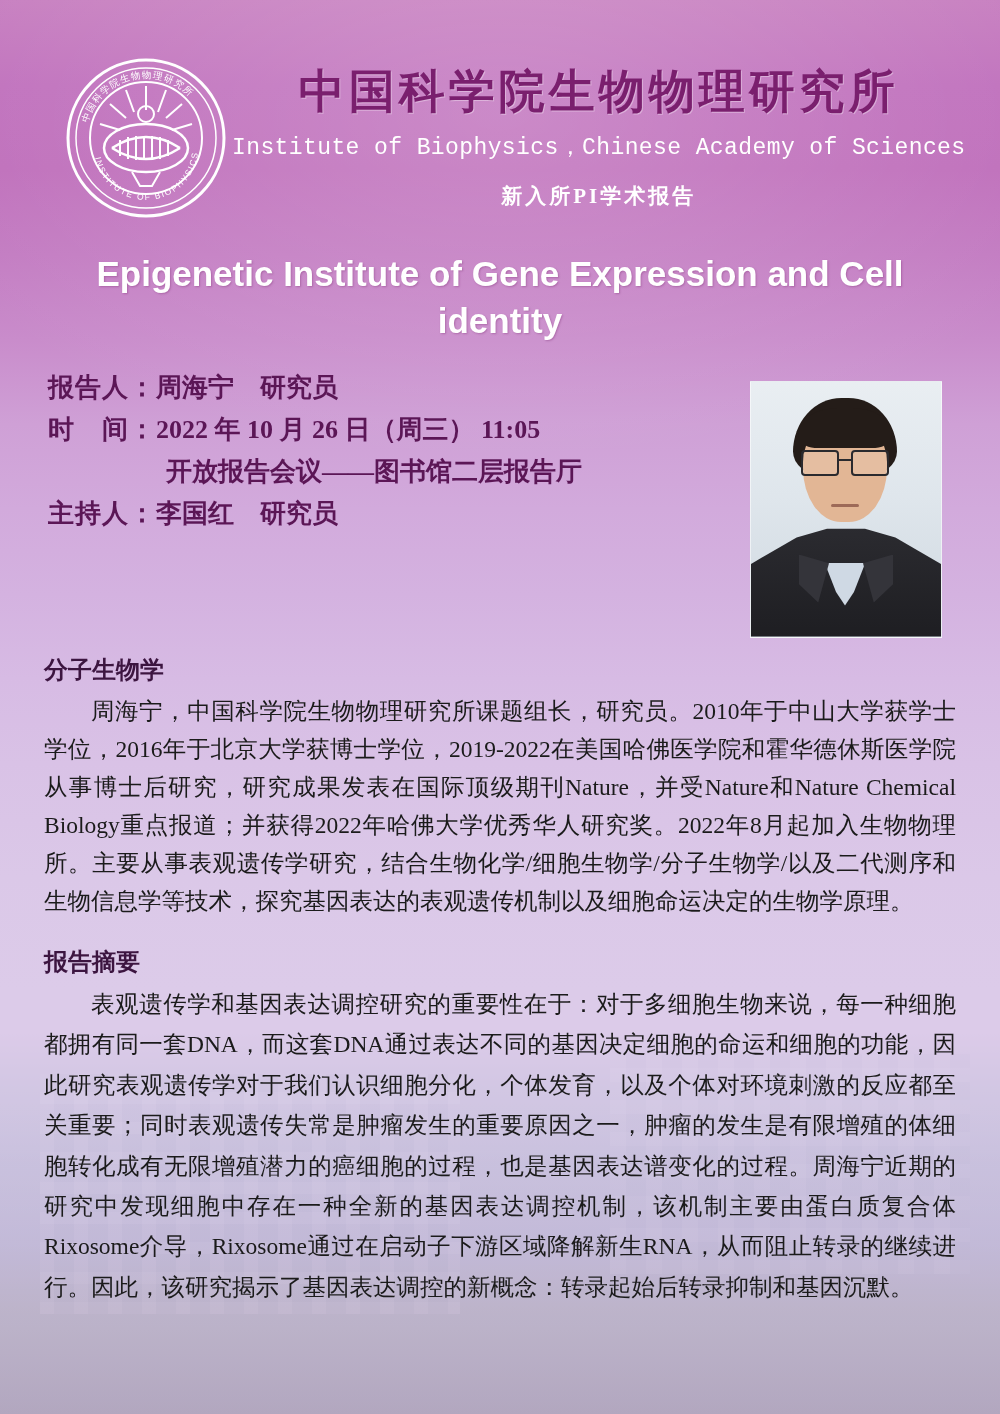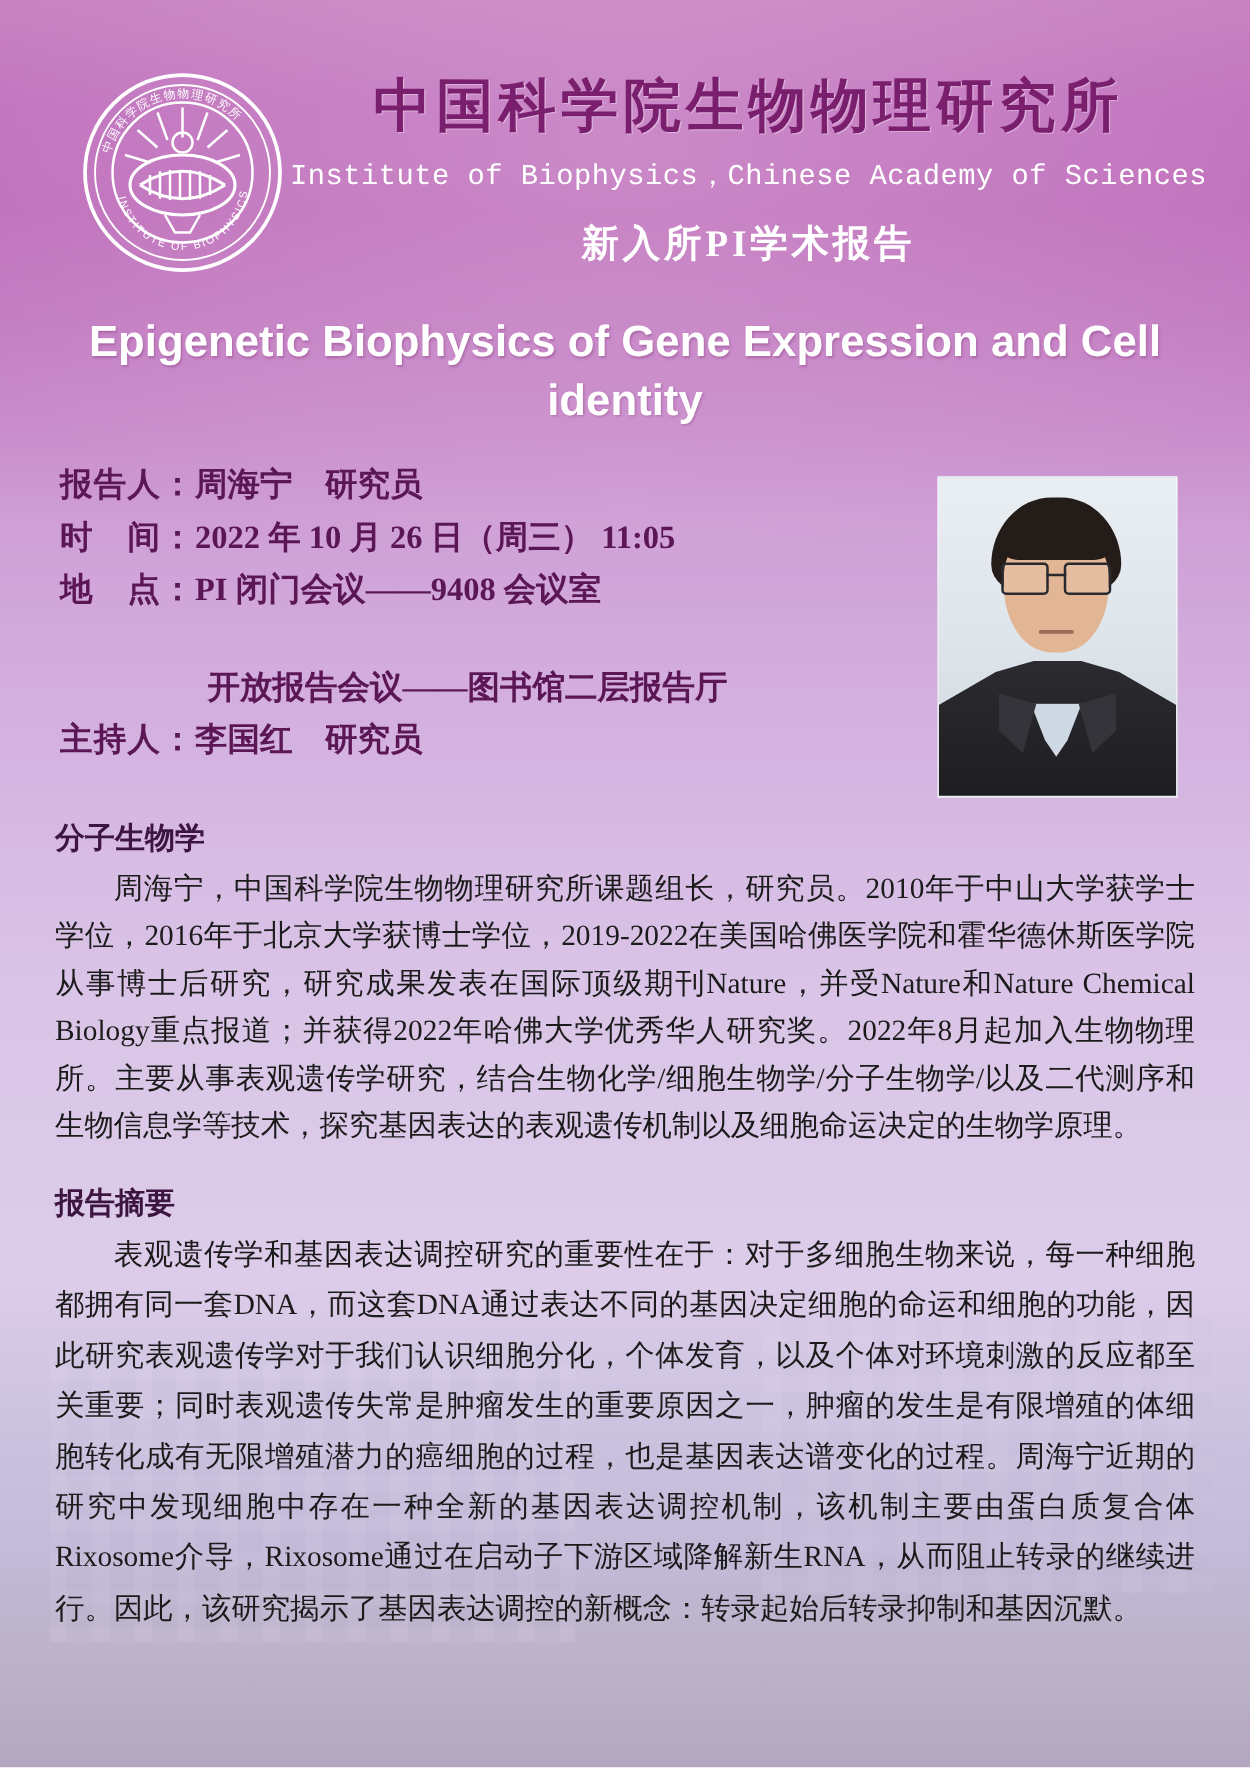--- a/index.html
+++ b/index.html
@@ -114,21 +114,21 @@
     font-family: Liberation Mono, monospace;
     font-size: 23px;
     color: #ffffff;
     letter-spacing: 0.4px;
     margin-top: 8px;
     white-space: nowrap;
   }
   .sub-banner {
     font-family: "Liberation Serif", serif;
     font-weight: bold;
-    font-size: 30px;
+    font-size: 21px;
     color: #ffffff;
     letter-spacing: 3px;
     margin-top: 20px;
   }
 
   
   .talk-title {
     margin: 26px 62px 0 62px;
     text-align: center;
     font-family: "Liberation Sans", sans-serif;
@@ -148,21 +148,21 @@
   }
   .info-lines {
     flex: 1;
     font-family: "Liberation Serif", serif;
     font-weight: bold;
     color: #5b1656;
     font-size: 26px;
     line-height: 1.62;
   }
   .info-lines .row { white-space: nowrap; }
-  .info-lines .indent { padding-left: 118px; margin-top: 36px; }
+  .info-lines .indent { padding-left: 118px; }
   .label { letter-spacing: 1px; }
 
   .portrait {
     width: 190px;
     height: 255px;
     flex: 0 0 190px;
     margin: 14px 18px 0 10px;
     border: 1px solid rgba(255,255,255,0.55);
     overflow: hidden;
     position: relative;
@@ -306,32 +306,29 @@
         </svg>
       </div>
 
       <div class="header-titles">
         <div class="cn-title">中国科学院生物物理研究所</div>
         <div class="en-title">Institute of Biophysics，Chinese Academy of Sciences</div>
         <div class="sub-banner">新入所PI学术报告</div>
       </div>
     </div>
 
-    <div class="talk-title">Epigenetic Biophysics of Gene Expression and Cell identity</div>
+    <div class="talk-title">Epigenetic Institute of Gene Expression and Cell identity</div>
 
     <div class="info-wrap">
       <div class="info-lines">
         <div class="row">
           <span class="label">报告人：</span><span>周海宁　研究员</span>
         </div>
         <div class="row">
           <span class="label">时　间：</span><span>2022 年 10 月 26 日（周三）  11:05</span>
-        </div>
-        <div class="row">
-          <span class="label">地　点：</span><span>PI 闭门会议——9408 会议室</span>
         </div>
         <div class="row indent">
           <span>开放报告会议——图书馆二层报告厅</span>
         </div>
         <div class="row">
           <span class="label">主持人：</span><span>李国红　研究员</span>
         </div>
       </div>
 
       <div class="portrait">

